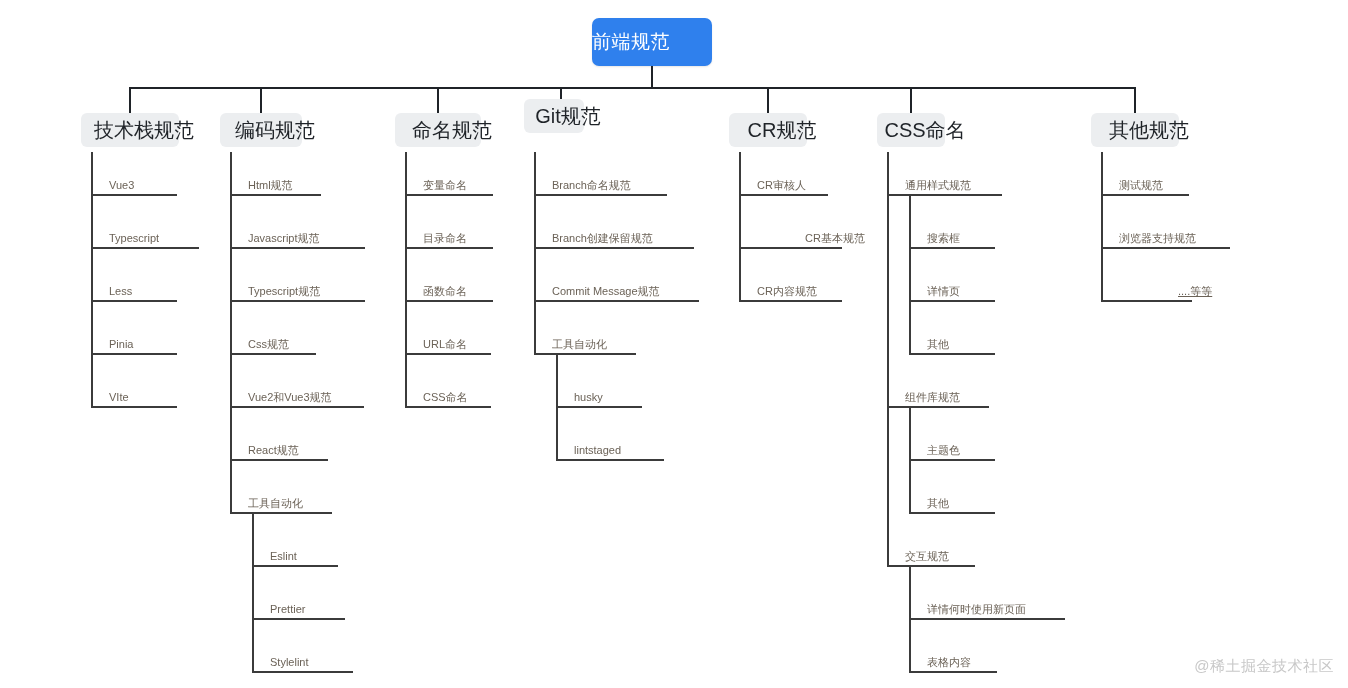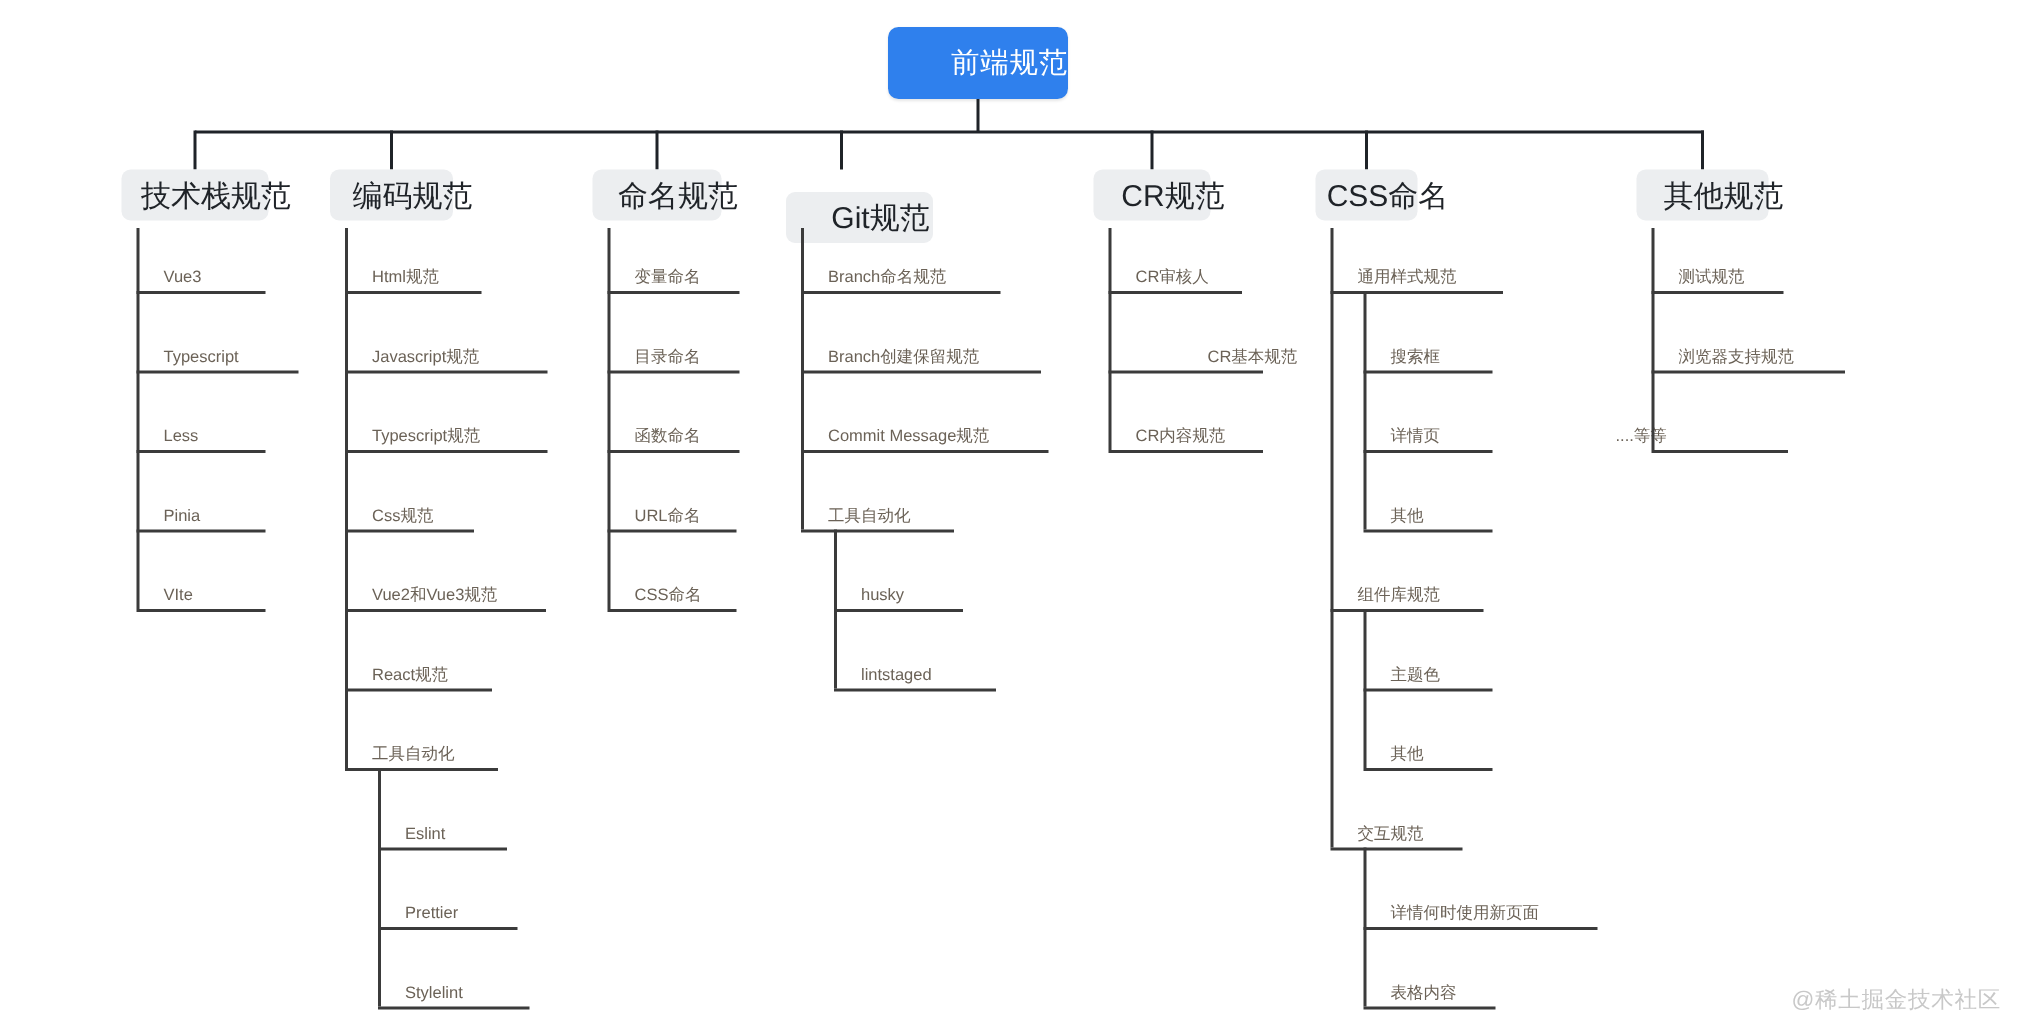--- a/index.html
+++ b/index.html
@@ -25,21 +25,21 @@
   .root-node {
     position: absolute;
     left: 592px;
     top: 18px;
     width: 120px;
     height: 48px;
     background: #2f80ed;
     border-radius: 7px;
     display: flex;
     align-items: center;
-    justify-content: flex-end;
+    justify-content: flex-start;
     box-shadow: 0 1px 2px rgba(0,0,0,0.10);
   }
   .root-node .label {
     color: #ffffff;
     font-size: 19px;
     letter-spacing: 0.5px;
     font-weight: 400;
     white-space: nowrap;
   }
 
@@ -168,21 +168,21 @@
       <div class="leaf l3" style="left: 423px; top: 233px; font-family: Liberation Serif, serif;">目录命名</div>
       <div class="underline" style="left: 405px; top: 247px; width: 88px;"></div>
       <div class="leaf l3" style="left: 423px; top: 286px;">函数命名</div>
       <div class="underline" style="left: 405px; top: 300px; width: 88px;"></div>
       <div class="leaf l3" style="left: 423px; top: 339px;">URL命名</div>
       <div class="underline" style="left: 405px; top: 353px; width: 86px;"></div>
       <div class="leaf l3" style="left: 423px; top: 392px;">CSS命名</div>
       <div class="underline" style="left: 405px; top: 406px; width: 86px;"></div>
       <div class="spine" style="left: 405px; top: 152px; height: 254px;"></div>
       <div class="conn v" style="left: 560px; top: 87px; height: 26px;"></div>
-      <div class="l2-node" style="left: 524px; top: 128px; width: 98px;">
+      <div class="l2-node" style="left: 524px; top: 99px; width: 60px;">
         <span class="label">Git规范</span>
       </div>
       <div class="leaf l3" style="left: 552px; top: 180px;">Branch命名规范</div>
       <div class="underline" style="left: 534px; top: 194px; width: 132.55px;"></div>
       <div class="leaf l3" style="left: 552px; top: 233px;">Branch创建保留规范</div>
       <div class="underline" style="left: 534px; top: 247px; width: 159.55px;"></div>
       <div class="leaf l3" style="left: 552px; top: 286px;">Commit Message规范</div>
       <div class="underline" style="left: 534px; top: 300px; width: 164.95px;"></div>
       <div class="leaf l3" style="left: 552px; top: 339px;">工具自动化</div>
       <div class="underline" style="left: 534px; top: 353px; width: 101.5px;"></div>
@@ -232,19 +232,19 @@
       <div class="spine" style="left: 909px; top: 565px; height: 106px;"></div>
       <div class="spine" style="left: 887px; top: 152px; height: 413px;"></div>
       <div class="conn v" style="left: 1134px; top: 87px; height: 26px;"></div>
       <div class="l2-node" style="left: 1091px; top: 113px; width: 88px;">
         <span class="label">其他规范</span>
       </div>
       <div class="leaf l3" style="left: 1119px; top: 180px;">测试规范</div>
       <div class="underline" style="left: 1101px; top: 194px; width: 88px;"></div>
       <div class="leaf l3" style="left: 1119px; top: 233px;">浏览器支持规范</div>
       <div class="underline" style="left: 1101px; top: 247px; width: 128.5px;"></div>
-      <div class="leaf l3" style="left: 1077px; top: 286px;">....等等</div>
+      <div class="leaf l3" style="left: 1178px; top: 286px; text-decoration: underline;">....等等</div>
       <div class="underline" style="left: 1101px; top: 300px; width: 90.7px;"></div>
       <div class="spine" style="left: 1101px; top: 152px; height: 148px;"></div>
     </div>
 
   <div class="watermark">@稀土掘金技术社区</div>
 </div>
 
 </body></html>

